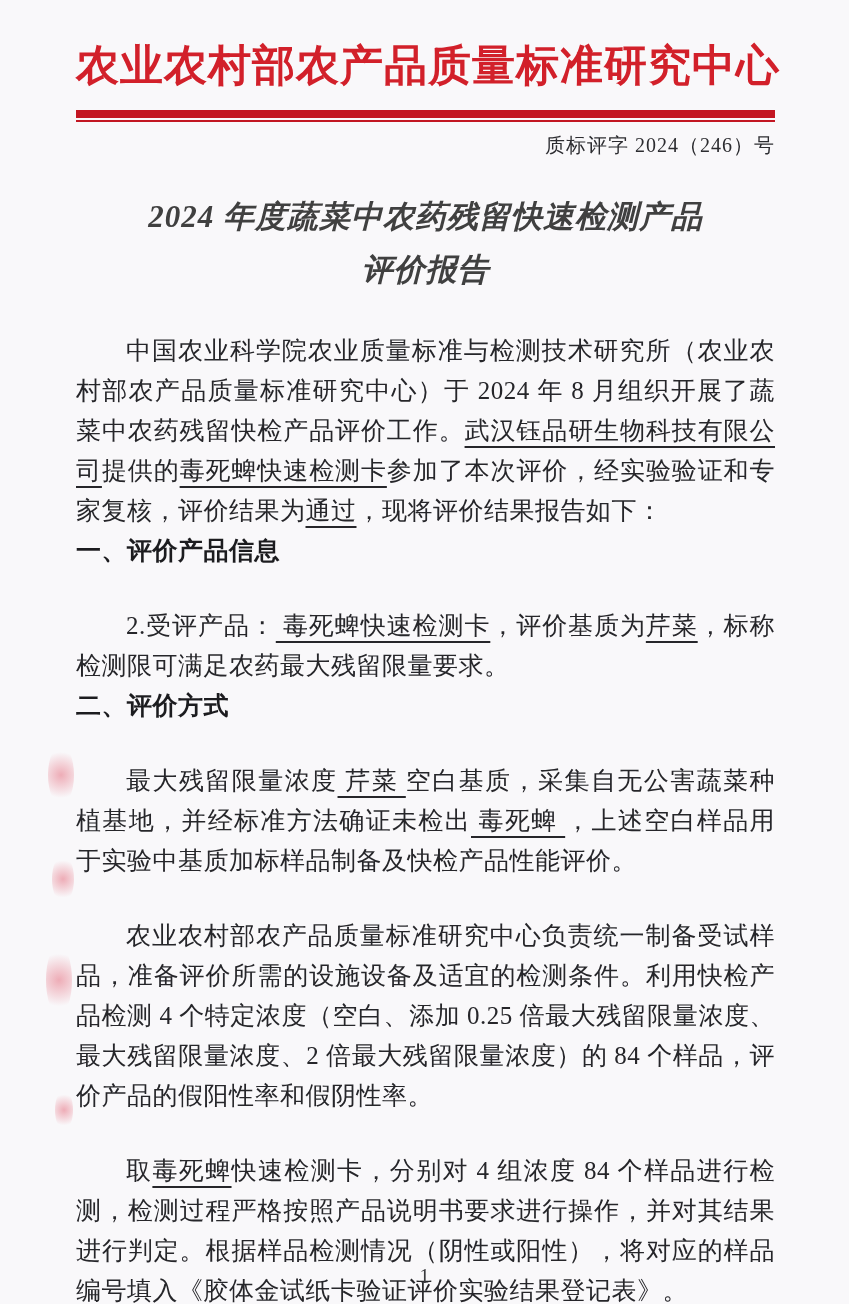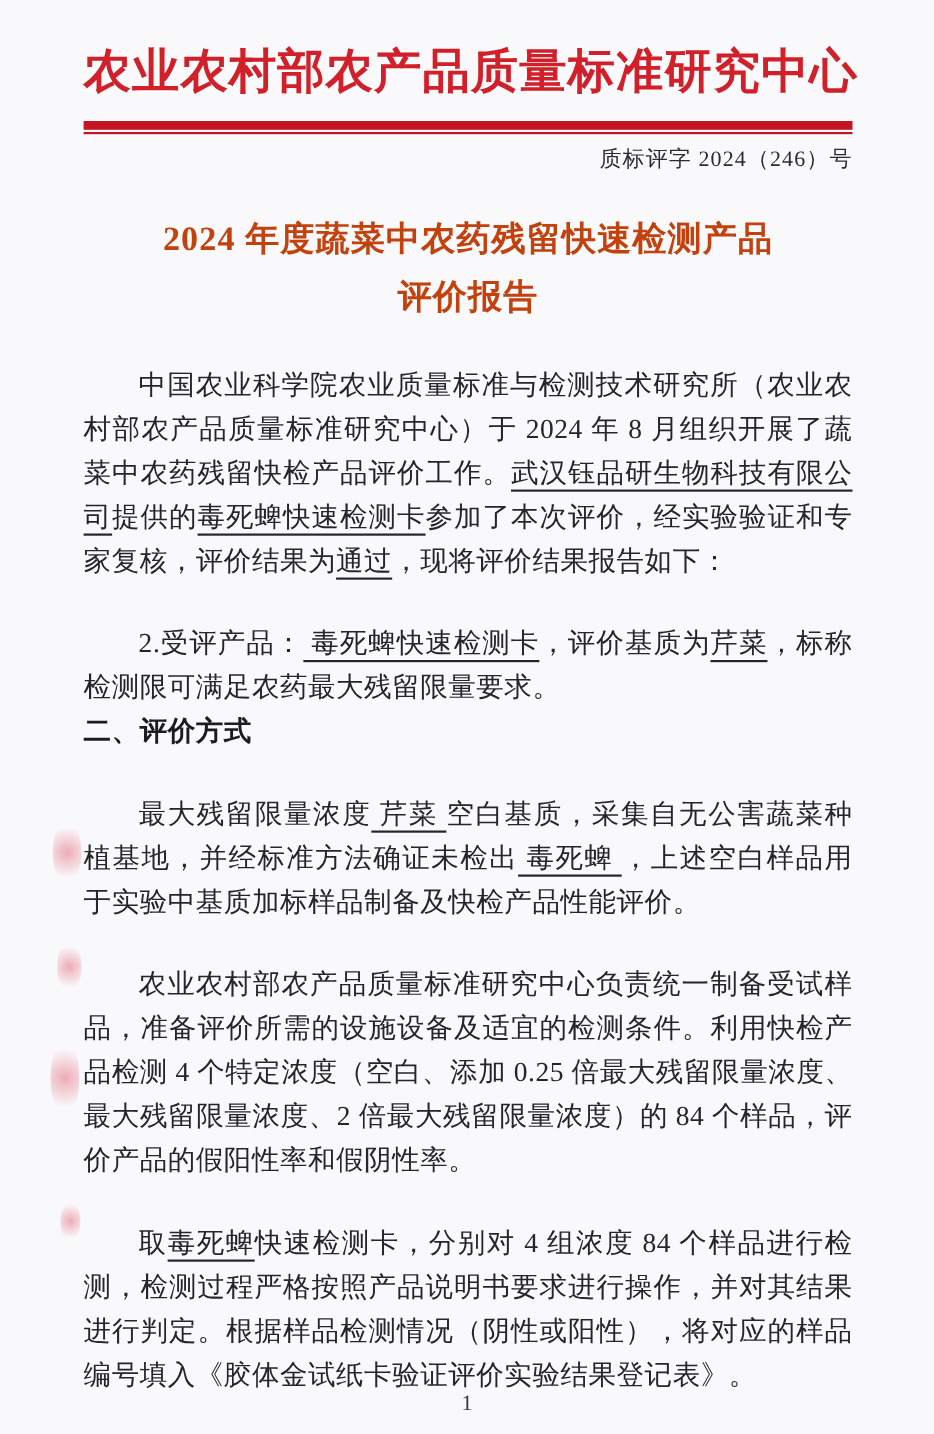--- a/index.html
+++ b/index.html
@@ -39,22 +39,23 @@
     color: #2c2c30;
     letter-spacing: 1px;
   }
   
   .doc-title {
     margin-top: 22px;
     text-align: center;
     font-weight: bold;
     font-size: 31px;
     line-height: 53px;
-    color: #c2410c;
+    color: #404040;
     letter-spacing: 1px;
+    font-style: italic;
   }
   
   .doc-body {
     margin-top: 12px;
     font-size: 25px;
     line-height: 40px;
     text-align: justify;
     letter-spacing: 0.5px;
   }
   .doc-body .block { margin: 0; white-space: pre-wrap; }
@@ -106,20 +107,21 @@
 
   <div class="doc-number">质标评字 2024（246）号</div>
 
   <div class="doc-title">
     <div>2024 年度蔬菜中农药残留快速检测产品</div>
     <div>评价报告</div>
   </div>
 
   <div class="doc-body">
       <p class="block para indent"><span>中国农业科学院农业质量标准与检测技术研究所（农业农村部农产品质量标准研究中心）于 2024 年 8 月组织开展了蔬菜中农药残留快检产品评价工作。</span><span class="u">武汉钰品研生物科技有限公司</span><span>提供的</span><span class="u">毒死蜱快速检测卡</span><span>参加了本次评价，经实验验证和专家复核，评价结果为</span><span class="u">通过</span><span>，现将评价结果报告如下：</span></p>
+      <h3 class="block heading"><span>一、评价产品信息</span></h3>
       <p class="block para indent"><span>2.受评产品：</span><span class="u"> 毒死蜱快速检测卡</span><span>，评价基质为</span><span class="u">芹菜</span><span>，标称检测限可满足农药最大残留限量要求。</span></p>
       <h3 class="block heading"><span>二、评价方式</span></h3>
       <p class="block para indent"><span>最大残留限量浓度</span><span class="u"> 芹菜 </span><span>空白基质，采集自无公害蔬菜种植基地，并经标准方法确证未检出</span><span class="u"> 毒死蜱 </span><span>，上述空白样品用于实验中基质加标样品制备及快检产品性能评价。</span></p>
       <p class="block para indent"><span>农业农村部农产品质量标准研究中心负责统一制备受试样品，准备评价所需的设施设备及适宜的检测条件。利用快检产品检测 4 个特定浓度（空白、添加 0.25 倍最大残留限量浓度、最大残留限量浓度、2 倍最大残留限量浓度）的 84 个样品，评价产品的假阳性率和假阴性率。</span></p>
       <p class="block para indent"><span>取</span><span class="u">毒死蜱</span><span>快速检测卡，分别对 4 组浓度 84 个样品进行检测，检测过程严格按照产品说明书要求进行操作，并对其结果进行判定。根据样品检测情况（阴性或阳性），将对应的样品编号填入《胶体金试纸卡验证评价实验结果登记表》。</span></p>
     </div>
 
   <div class="page-number">1</div>
 
   <div class="artifact a1"></div>

